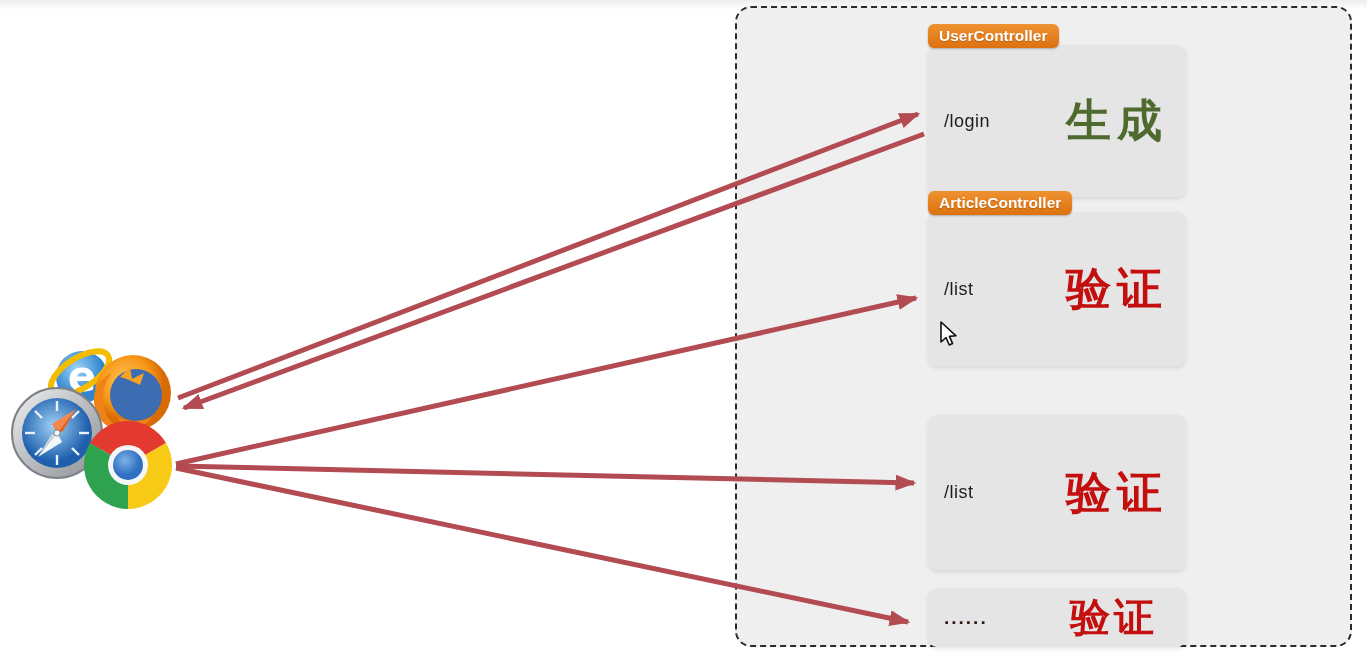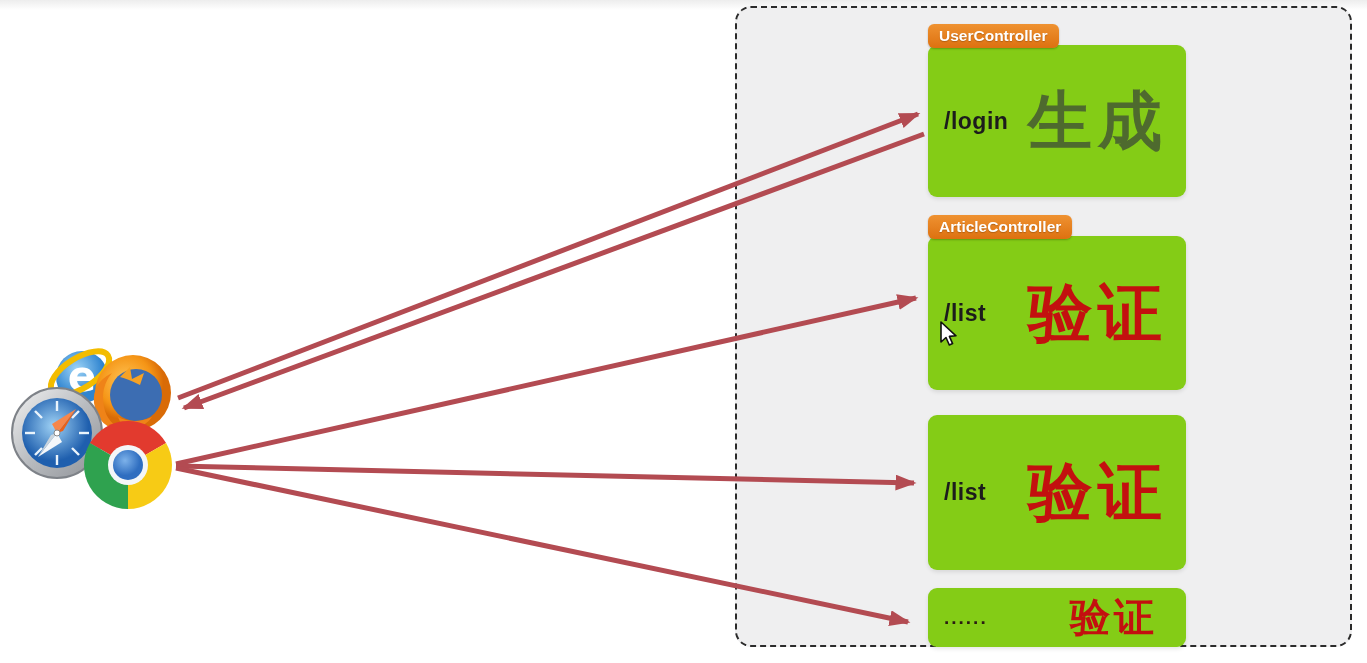--- a/index.html
+++ b/index.html
@@ -16,47 +16,47 @@
     border:2px dashed #2b2b2b;border-radius:16px;
     background:#efeff0;z-index:1;box-sizing:border-box;
   }
   
   .arrows{position:absolute;left:0;top:0;z-index:2;pointer-events:none;}
   
   .browsers{position:absolute;left:8px;top:343px;z-index:3;}
   
   .ctrl-box{
     position:absolute;left:928px;width:258px;z-index:4;
-    background:#84cc16;border-radius:9px;
+    background:#e5e5e5;border-radius:9px;
     box-shadow:0 2px 4px rgba(0,0,0,0.10);
     display:flex;align-items:center;justify-content:space-between;
     box-sizing:border-box;padding:0 14px 0 16px;
   }
   .ctrl-badge{
     position:absolute;left:0;top:-21px;height:24px;line-height:24px;
     background:linear-gradient(180deg,#ef9231,#dd7110);
     border-radius:6px;padding:0 11px;
     color:#ffffff;font-weight:bold;font-size:15.5px;
     text-shadow:0 1px 1px rgba(120,60,0,0.45);
     box-shadow:0 1px 2px rgba(0,0,0,0.25);
     white-space:nowrap;
   }
   #box-user{top:45px;height:152px;}
-  #box-article{top:236px;height:154px;}
+  #box-article{top:212px;height:154px;}
   #box-category{top:415px;height:155px;}
   #box-more{top:588px;height:59px;}
   .route{
-    font-size:23px;color:#1c1c1c;letter-spacing:0.5px;font-weight:bold;
+    font-size:18px;color:#1c1c1c;letter-spacing:0.5px;
   }
   .route-dots{font-size:19px;font-weight:bold;color:#2b1b12;letter-spacing:2px;}
   .action{
     font-family:"DejaVu Serif","Liberation Serif",serif;
     font-weight:bold;white-space:nowrap;
   }
-  .action-big{font-size:64px;letter-spacing:6px;padding-right:4px;}
+  .action-big{font-size:45px;letter-spacing:6px;padding-right:4px;}
   .action-small{font-size:40px;letter-spacing:4px;padding-right:14px;}
   .cursor{position:absolute;left:938px;top:320px;z-index:6;}
 </style>
 </head>
 <body>
 
 <div class="top-fade"></div>
 
 <div class="panel"></div>
 

